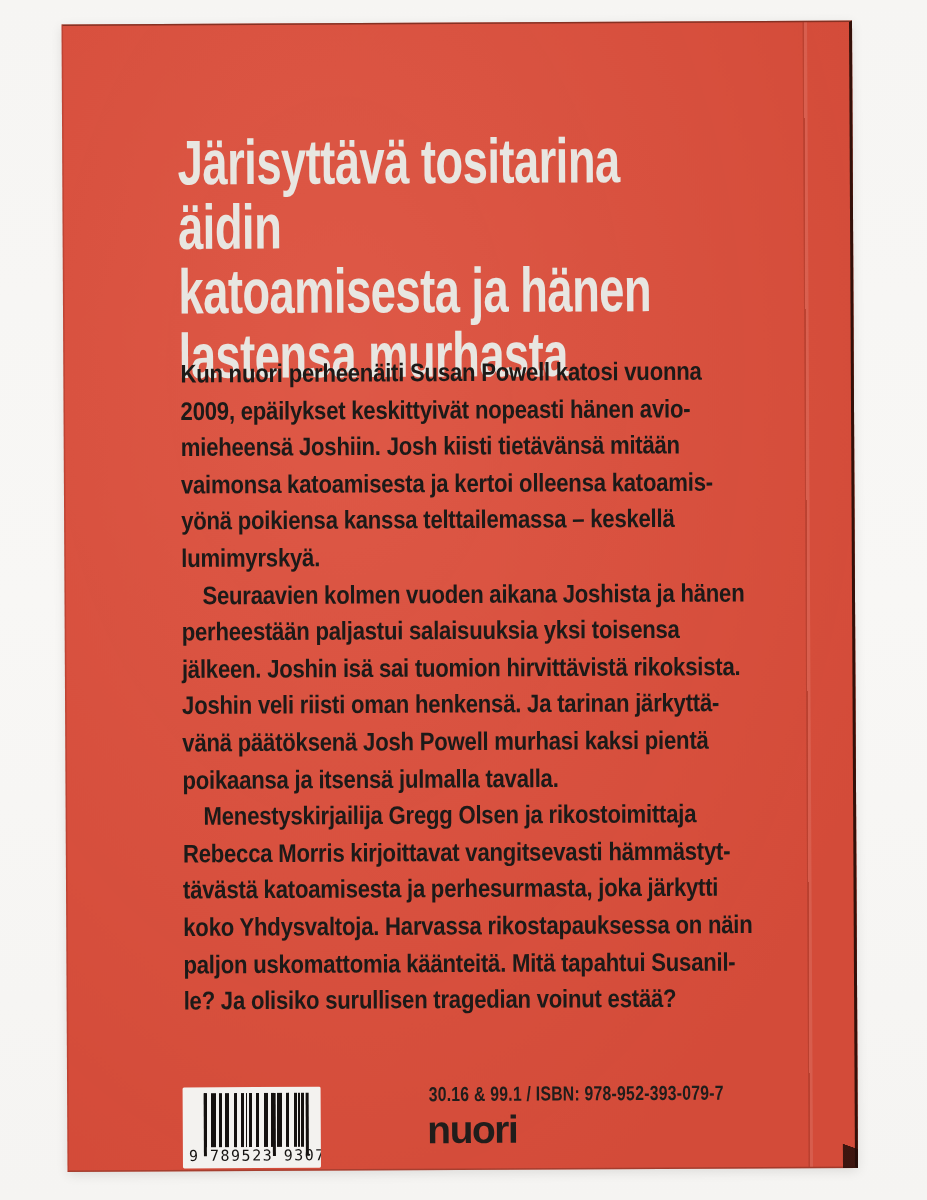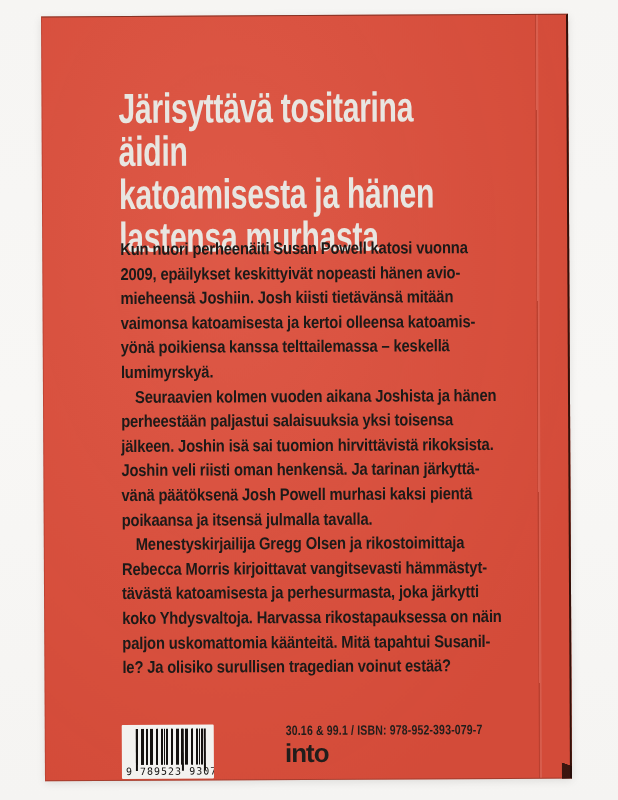--- a/index.html
+++ b/index.html
@@ -165,15 +165,15 @@
     <div class="guard g-left"></div>
     <div class="guard g-mid"></div>
     <div class="guard g-right"></div>
     <div class="barcode-digits">9 789523 930797</div>
   </div>
 
   <div class="isbn-line">
     <span class="scale">30.16 &amp; 99.1  /  ISBN: 978-952-393-079-7</span>
   </div>
 
-  <div class="publisher-logo">into</div>
+  <div class="publisher-logo">nuori</div>
 
 </div>
 
 </body></html>

